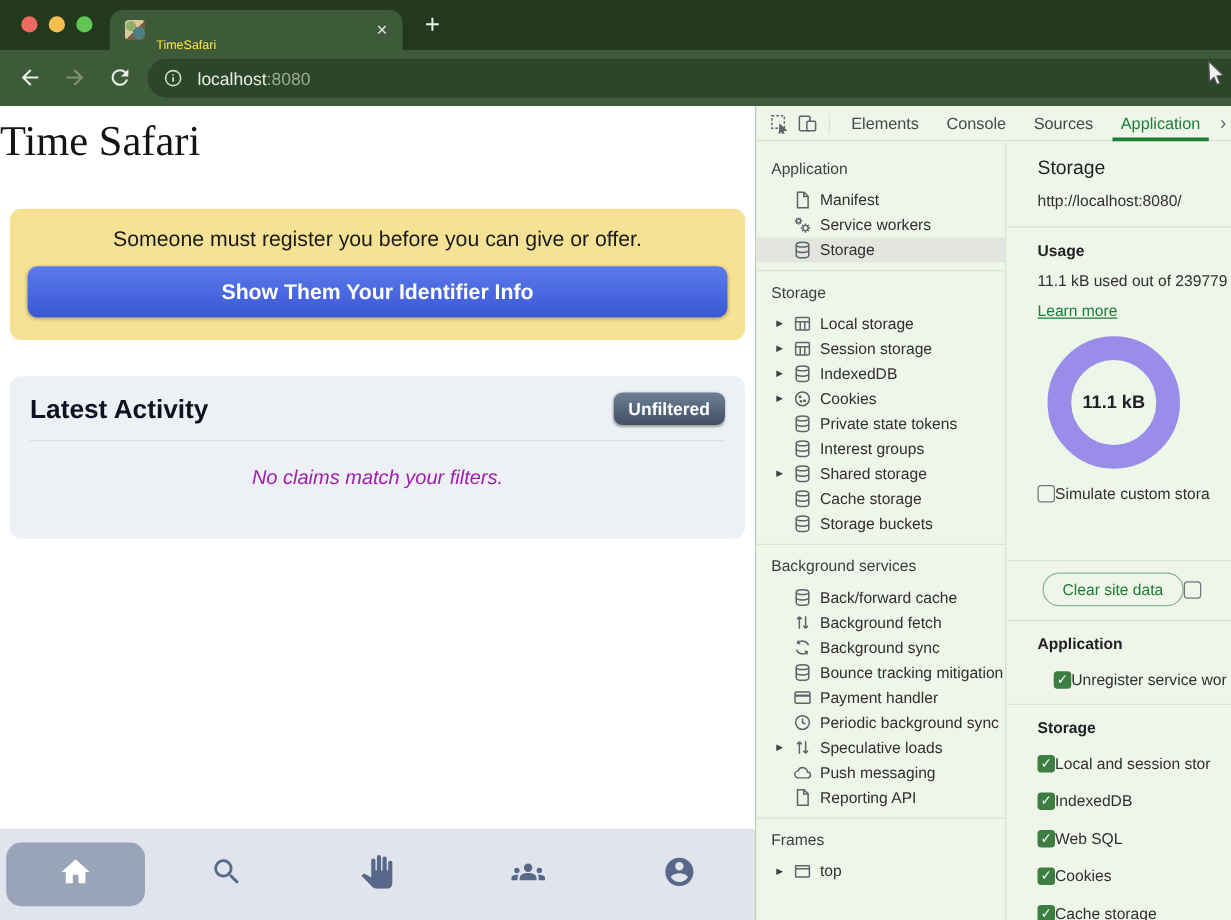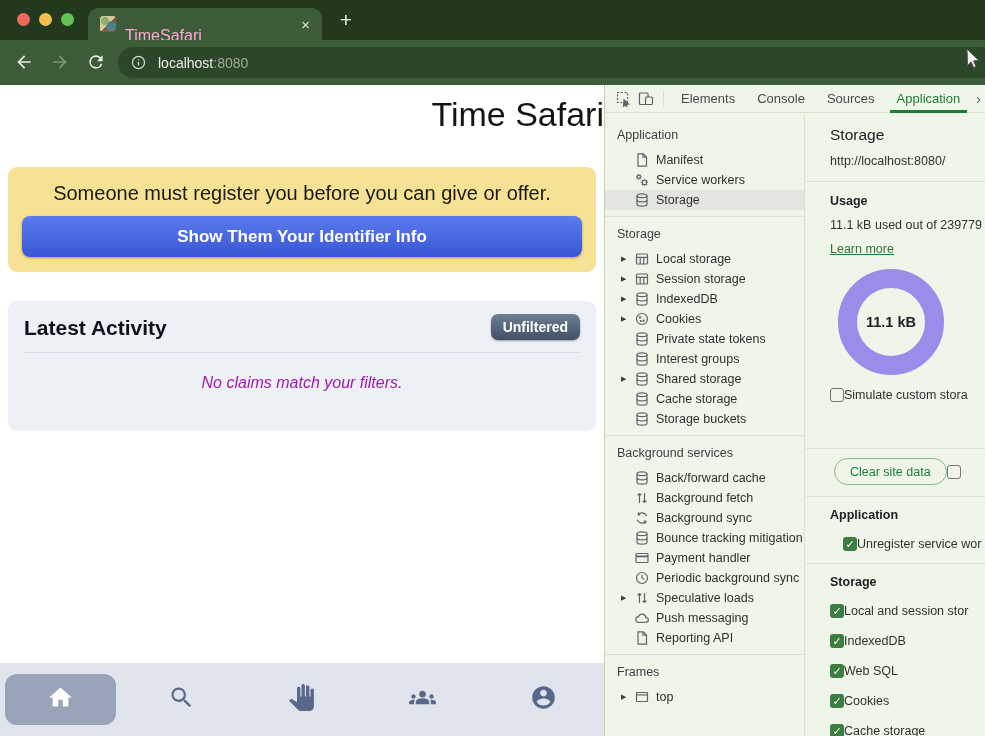--- a/index.html
+++ b/index.html
@@ -16,42 +16,42 @@
   .dot.r { left:17px; background:#ee6a5e; }
   .dot.y { left:39px; background:#f5bf4f; }
   .dot.g { left:61px; background:#61c554; }
   .tab { position:absolute; left:88px; top:8px; width:234px; height:32px; background:#3d5b38;
          border-radius:10px 10px 0 0; display:flex; align-items:center; padding:0 12px; }
   .favicon { width:16px; height:16px; border-radius:3px; margin-right:9px; flex:none;
     background:
       radial-gradient(circle at 30% 30%, #8fb06a 0 4px, transparent 4px),
       radial-gradient(circle at 70% 65%, #4f7f86 0 5px, transparent 5px),
       linear-gradient(135deg,#d8c79a 0 50%, #7a5c3e 50%); }
-  .tab-title { color:#f9a8d4; font-size:16px; flex:1;margin-top:24px; }
+  .tab-title { color:#fde047; font-size:10px; flex:1;margin-top:24px; }
   .tab-close { color:#dfe5dc; font-size:15px; line-height:15px; }
   .newtab { position:absolute; left:332px; top:6px; width:28px; height:28px; color:#e9eee6;
             font-size:21px; font-weight:300; text-align:center; line-height:27px; }
 
   .toolbar { position:absolute; left:0; top:40px; width:100%; height:45px; background:#3d5b38; }
   .navbtn { position:absolute; width:20px; height:20px; top:12px; }
   .navbtn svg { width:20px; height:20px; }
   .nb-back { left:14px; }  .nb-fwd { left:50px; } .nb-reload { left:86px; }
   .urlbar { position:absolute; left:118px; top:7px; right:-20px; height:31px;
             background:#2c4629; border-radius:16px; display:flex; align-items:center; padding-left:12px; }
   .urlbar .info { width:17px; height:17px; margin-right:11px; }
   .url-host { color:#e9eee6; font-size:14px; }
   .url-port { color:#9bab91; font-size:14px; }
   .cursor { position:absolute; left:964px; top:47px; width:24px; height:26px; z-index:9; }
 
   
   .app { position:absolute; top:85px; left:0; width:604px; bottom:0; background:#fff; }
-  .app-title { margin-top:10px; text-align:right; font-size:34px; font-weight:500; color:#141414; }
+  .app-title { margin-top:10px; text-align:left; font-size:34px; font-weight:500; color:#141414;font-family:Liberation Serif, serif; }
   .banner { position:absolute; left:8px; right:8px; top:82px; height:105px; background:#f6e294;
             border-radius:9px; text-align:center; padding-top:15px; }
-  .banner-msg { font-size:20px; color:#1a1a1a; margin-bottom:11px;text-align:center; }
+  .banner-msg { font-size:17px; color:#1a1a1a; margin-bottom:11px;text-align:center; }
   .banner-btn { display:block; margin:0 auto; width:calc(100% - 28px); height:41px; border-radius:8px;
                 background:linear-gradient(#5b7aec,#3a57d5); color:#fff; font-weight:700; font-size:17px;
                 border:none; box-shadow:0 1px 3px rgba(0,0,0,.3); cursor:pointer; font-family:inherit; }
   .card { position:absolute; left:8px; right:8px; top:216px; height:130px; background:#edf0f5;
           border-radius:9px; padding:13px 16px; }
   .card-head { display:flex; justify-content:space-between; align-items:flex-end; }
   .card-title { font-size:21px; font-weight:800; color:#0c1220; }
   .unfiltered { background:linear-gradient(#6e8094,#414f63); color:#fff; font-size:14px; font-weight:600;
                 padding:5px 12px; border-radius:7px; border:none; box-shadow:0 1px 2px rgba(0,0,0,.35);
                 font-family:inherit; }

